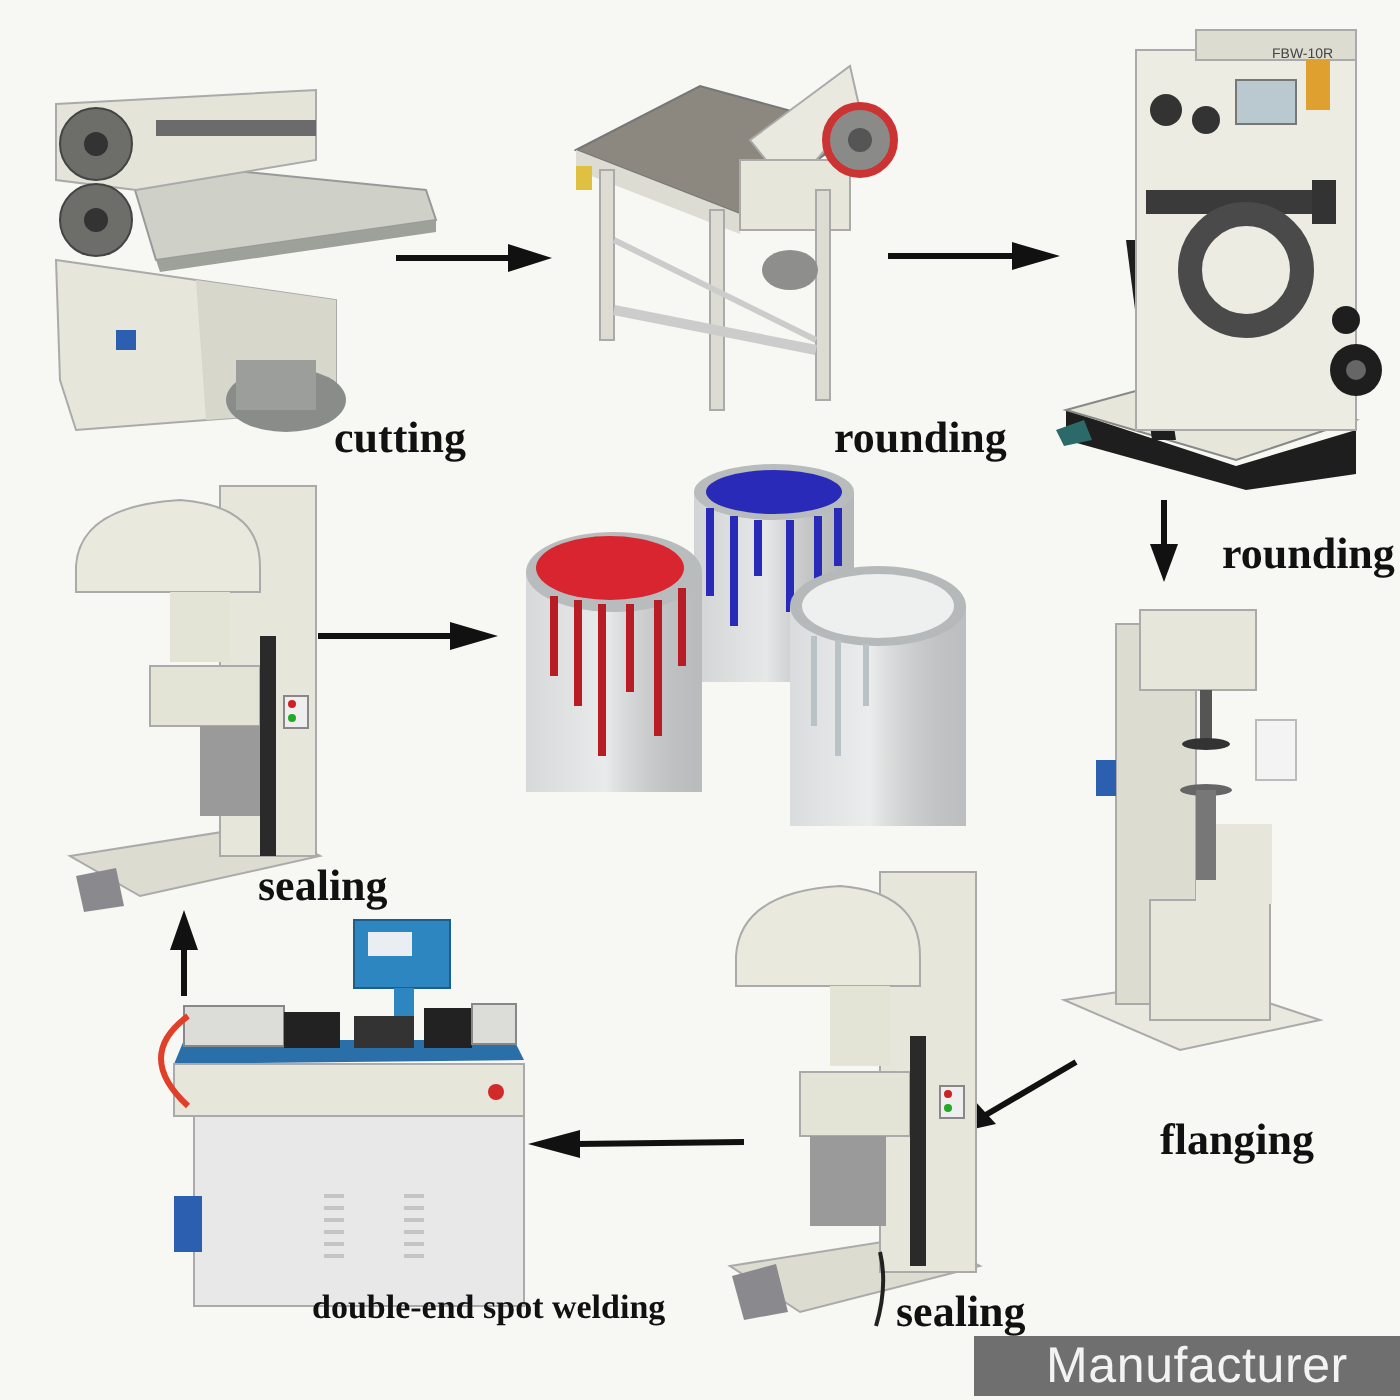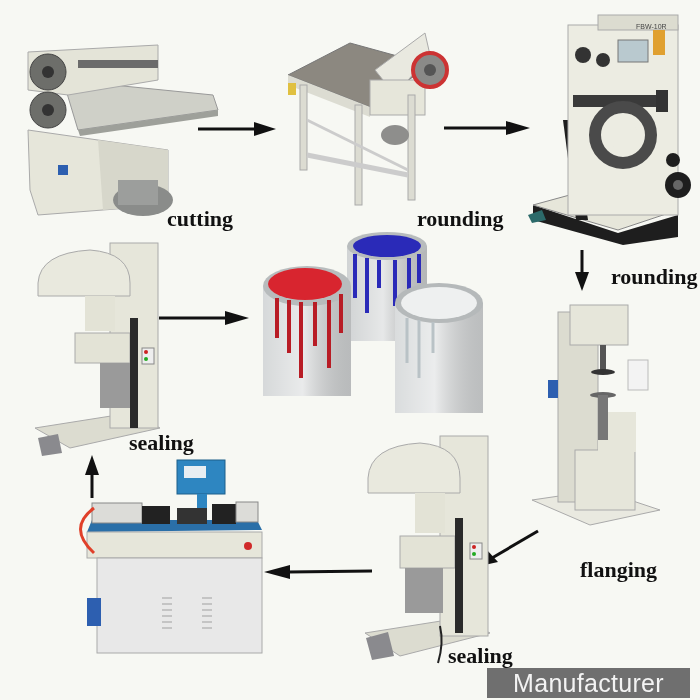--- a/index.html
+++ b/index.html
@@ -14,21 +14,21 @@
       font-weight: bold; color: #111; white-space: nowrap; line-height: 1;
     }
     .lbl-big { font-size: 22px; }
     .lbl-small { font-size: 17px; }
     .arrow { position: absolute; }
     .machine { position: absolute; }
     .badge {
       position: absolute; left: 487px; top: 668px; width: 203px; height: 30px;
       background: #6f6f6f; color: #f3f3f3;
       font-family: "Liberation Sans", sans-serif; font-size: 25px;
-      display: flex; align-items: center; justify-content: center; letter-spacing: 0.3px;
+      display: flex; align-items: center; justify-content: center; letter-spacing: 0.3px; padding-left: 10px;
     }
   </style>
 </head>
 <body>
 
 <div class="stage">
 
   <div class="machine" style="left:8px;top:40px;width:215px;height:185px;">
     <svg width="215" height="185" viewBox="0 0 215 185">
 
@@ -270,15 +270,16 @@
           <line x1="140" y1="146" x2="150" y2="146"></line>
         <line x1="140" y1="152" x2="150" y2="152"></line>
           <line x1="140" y1="158" x2="150" y2="158"></line>
         <line x1="140" y1="164" x2="150" y2="164"></line>
           <line x1="140" y1="170" x2="150" y2="170"></line>
       </g>
       <circle cx="186" cy="88" r="4" fill="#d02a2a"></circle>
       <rect x="25" y="140" width="14" height="28" fill="#2d5fb0"></rect>
     </svg>
   </div>
+  <span class="label lbl-small" style="left:156px;top:645px;">double-end spot welding</span>
 
   <div class="badge">Manufacturer</div>
 </div>
 
 </body></html>

